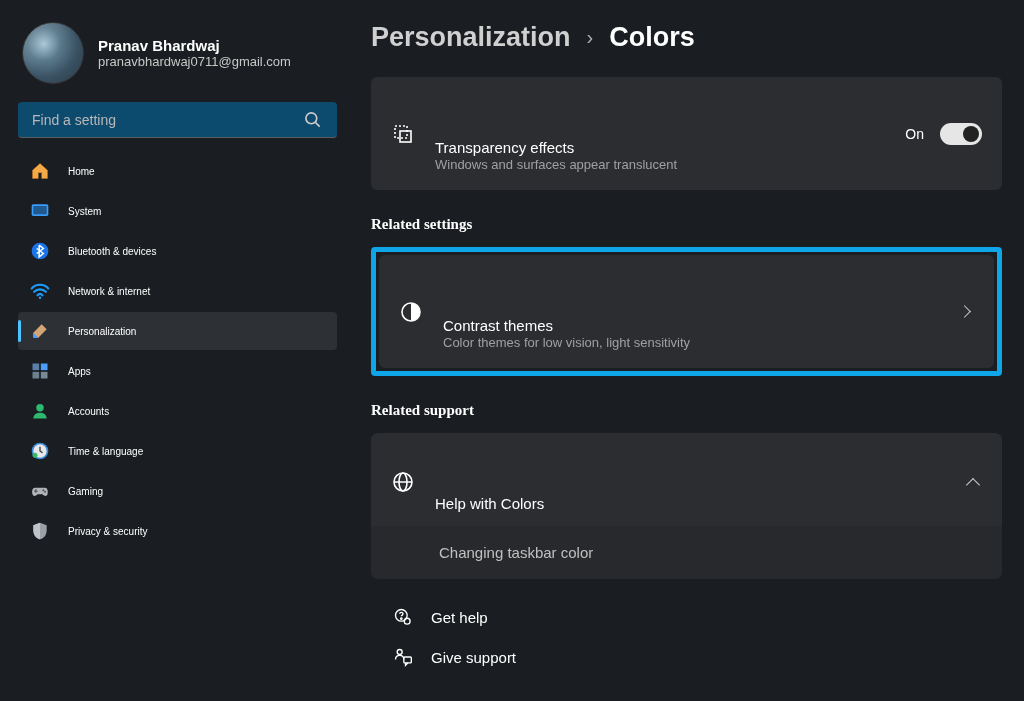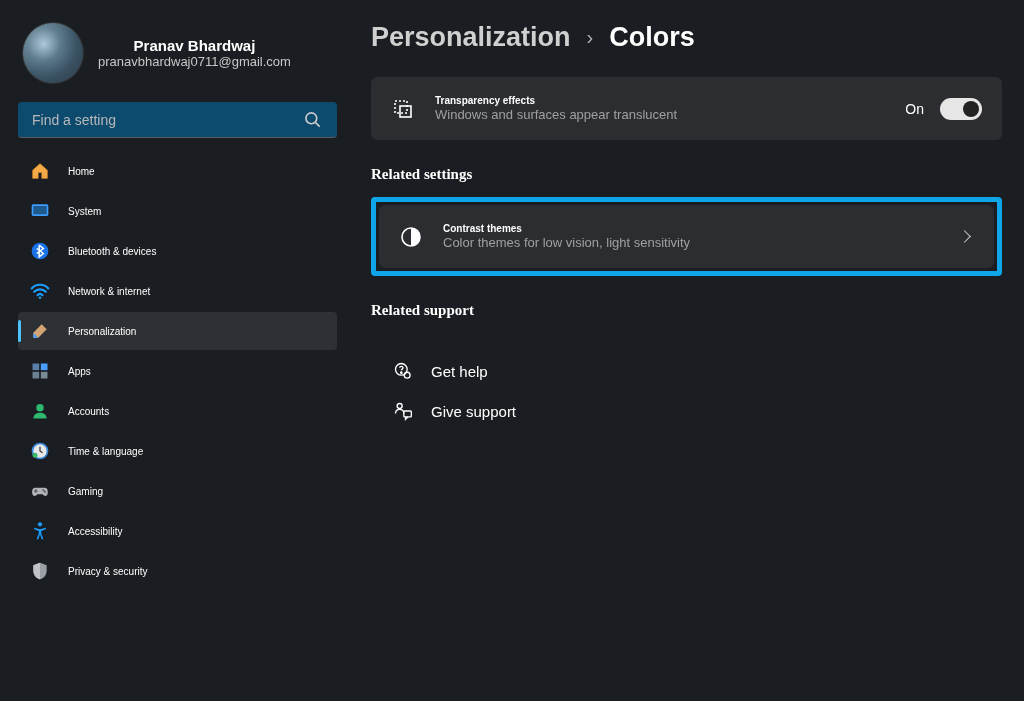--- a/index.html
+++ b/index.html
@@ -1,39 +1,39 @@
 <!DOCTYPE html>
 <html><head>
 <meta charset="utf-8">
 <style>
 * { margin:0; padding:0; box-sizing:border-box; font-family:'Segoe UI',sans-serif; }
 body { background:#1a1d21; color:#fff; width:1024px; height:701px; overflow:hidden; display:flex; }
 .sidebar { width:355px; padding:18px 18px 0 18px; overflow:hidden; }
 .user-header { display:flex; align-items:center; gap:14px; padding:4px 0 18px 4px; }
 .avatar { width:62px; height:62px; border-radius:50%; background:radial-gradient(circle at 35% 35%,#a8c5d8 0%,#5a7a8c 30%,#3a5264 60%,#2a3844 100%); border:1px solid #333; position:relative; overflow:hidden; }
 .avatar::after{content:"";position:absolute;inset:0;background:linear-gradient(135deg,rgba(255,255,255,.15),transparent 50%);}
-.user-name { font-size:15px; font-weight:600;text-align:center; }
+.user-name { font-size:15px; font-weight:600; }
 .user-email { font-size:13px; color:#c7c7c7; }
 .search-box { display:flex; align-items:center; background:#0c4a6e; border-radius:4px; padding:0 14px; height:36px; margin-bottom:14px; border-bottom:1px solid #5a5d61; }
 .search-box input { flex:1; background:transparent; border:none; outline:none; color:#d0d0d0; font-size:14px; }
 .search-box input::placeholder{color:#b8b8b8;}
 .nav { display:flex; flex-direction:column; gap:2px; }
 .nav-item { display:flex; align-items:center; gap:18px; padding:9px 12px; border-radius:4px; cursor:pointer; font-size:10px; position:relative; }
 .nav-item.active { background:#2d3034; }
 .nav-item.active::before { content:""; position:absolute; left:0; top:8px; bottom:8px; width:3px; background:#4cc2ff; border-radius:2px; }
 .nav-icon { width:20px; height:20px; display:flex; align-items:center; justify-content:center; flex-shrink:0; }
 .main { flex:1; padding:22px 22px 0 16px; overflow:hidden; }
 .breadcrumb { display:flex; align-items:center; gap:16px; margin-bottom:24px; }
 .bc-parent { font-size:27px; font-weight:600; color:#d0d0d0; cursor:pointer; }
 .bc-sep { font-size:20px; color:#b0b0b0; }
 .bc-current { font-size:27px; font-weight:700; }
 .card { background:#2b2d31; border-radius:6px; padding:18px 20px; display:flex; align-items:center; gap:20px; margin-bottom:4px; }
 .card-icon { width:24px; height:24px; display:flex; align-items:center; justify-content:center; color:#fff; flex-shrink:0; }
 .card-body { flex:1; }
-.card-title { font-size:10px; font-weight:700; }
+.card-title { font-size:15px; font-weight:400;margin-top:44px; }
 .card-sub { font-size:13px; color:#a0a0a0; margin-top:1px; }
 .card-actions { display:flex; align-items:center; gap:16px; }
 .toggle-label { font-size:14px; }
 .toggle { width:42px; height:22px; background:#e6e6e6; border-radius:11px; position:relative; cursor:pointer; }
 .toggle::after{content:"";position:absolute;right:3px;top:3px;width:16px;height:16px;border-radius:50%;background:#222;}
 .dropdown { background:#373a3e; border-radius:4px; padding:7px 36px 7px 14px; position:relative; font-size:14px; cursor:pointer; }
 .dropdown::after{content:"";position:absolute;right:12px;top:50%;width:8px;height:8px;border-right:1.5px solid #ccc;border-bottom:1.5px solid #ccc;transform:translateY(-65%) rotate(45deg);}
 .expand-btn { width:16px; height:16px; cursor:pointer; position:relative; }
 .expand-btn.down::after{content:"";position:absolute;left:2px;top:2px;width:9px;height:9px;border-right:1.5px solid #ccc;border-bottom:1.5px solid #ccc;transform:rotate(45deg);}
 .expand-btn.up::after{content:"";position:absolute;left:2px;top:6px;width:9px;height:9px;border-right:1.5px solid #ccc;border-bottom:1.5px solid #ccc;transform:rotate(-135deg);}
@@ -148,29 +148,20 @@
             <path d="M6 8 L18 8 C21 8 22 12 21 16 C20 19 17 18 15 16 L9 16 C7 18 4 19 3 16 C2 12 3 8 6 8 Z" fill="#b0b4b8"></path>
             <circle cx="16" cy="11" r="1.2" fill="#555"></circle>
             <circle cx="18" cy="13" r="1.2" fill="#555"></circle>
             <path d="M7 10 L7 14 M5 12 L9 12" stroke="#555" stroke-width="1.5"></path>
           </svg>
         </span>
       <span>Gaming</span>
     </div>
     <div class="nav-item">
       <span class="nav-icon">
-          <svg viewBox="0 0 24 24" fill="#1a9eff">
-            <circle cx="12" cy="4" r="2.5"></circle>
-            <path d="M5 8 L12 10 L19 8 L19 10 L13.5 12 L13.5 15 L16 22 L14 22 L12 16 L10 22 L8 22 L10.5 15 L10.5 12 L5 10 Z"></path>
-          </svg>
-        </span>
-      <span>Accessibility</span>
-    </div>
-    <div class="nav-item">
-      <span class="nav-icon">
           <svg viewBox="0 0 24 24">
             <path d="M12 2 L20 5 L20 11 C20 17 16 21 12 22 C8 21 4 17 4 11 L4 5 Z" fill="#9aa0a6"></path>
             <path d="M12 2 L12 22 C8 21 4 17 4 11 L4 5 Z" fill="#c0c4c8"></path>
           </svg>
         </span>
       <span>Privacy &amp; security</span>
     </div>
   </div>
 </div>
 
@@ -212,20 +203,36 @@
       <div class="card-body">
         <div class="card-title">Contrast themes</div>
         <div class="card-sub">Color themes for low vision, light sensitivity</div>
       </div>
       <div class="expand-btn right"></div>
     </div>
   </div>
 
   <div class="section-heading">Related support</div>
 
+  <div class="help-group">
+    <div class="card">
+      <span class="card-icon">
+          <svg viewBox="0 0 24 24" fill="none" stroke="#fff" stroke-width="1.6">
+            <circle cx="12" cy="12" r="9"></circle>
+            <ellipse cx="12" cy="12" rx="4" ry="9"></ellipse>
+            <line x1="3" y1="12" x2="21" y2="12"></line>
+          </svg>
+        </span>
+      <div class="card-body">
+        <div class="card-title">Help with Colors</div>
+      </div>
+      <div class="expand-btn up"></div>
+    </div>
+    <div class="help-expanded">Changing taskbar color</div>
+  </div>
 
   <div style="height:18px"></div>
 
   <div class="link-row">
     <span class="link-icon">
         <svg viewBox="0 0 24 24" fill="none" stroke="#fff" stroke-width="1.6">
           <circle cx="10" cy="10" r="7"></circle>
           <path d="M8 8 C8 6 12 6 12 8 C12 10 10 10 10 11"></path>
           <circle cx="10" cy="14" r="0.8" fill="#fff"></circle>
           <circle cx="17" cy="17" r="3.5"></circle>

